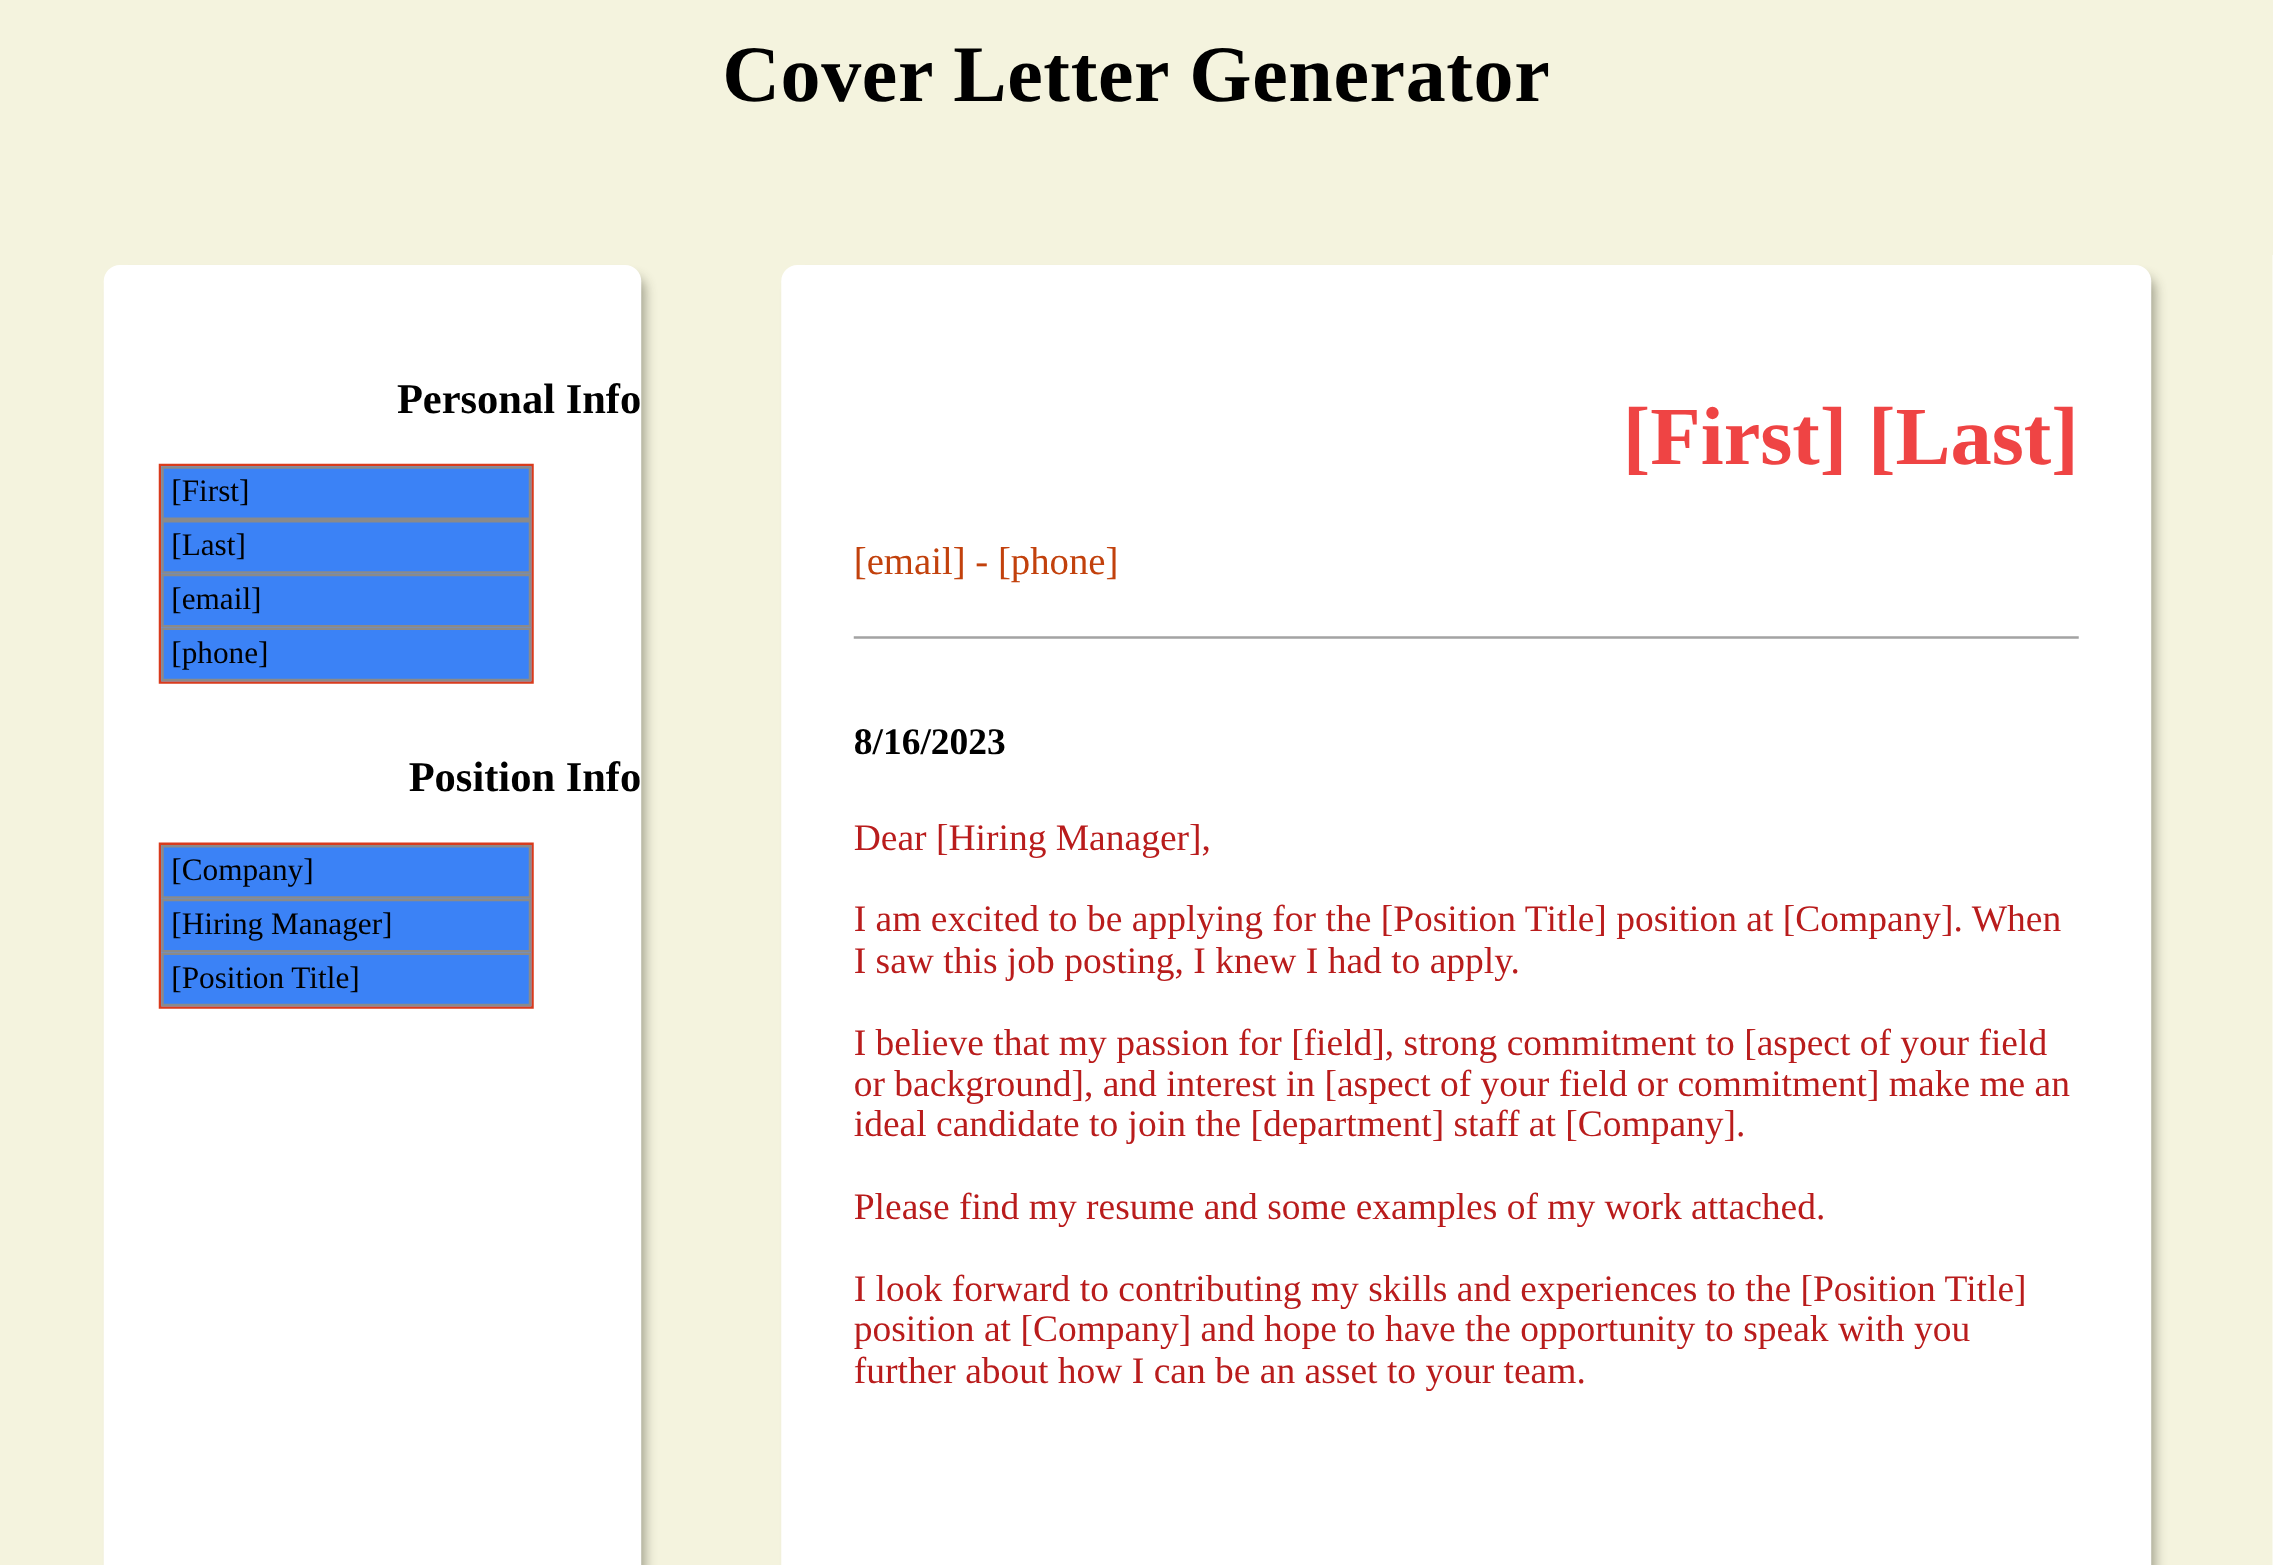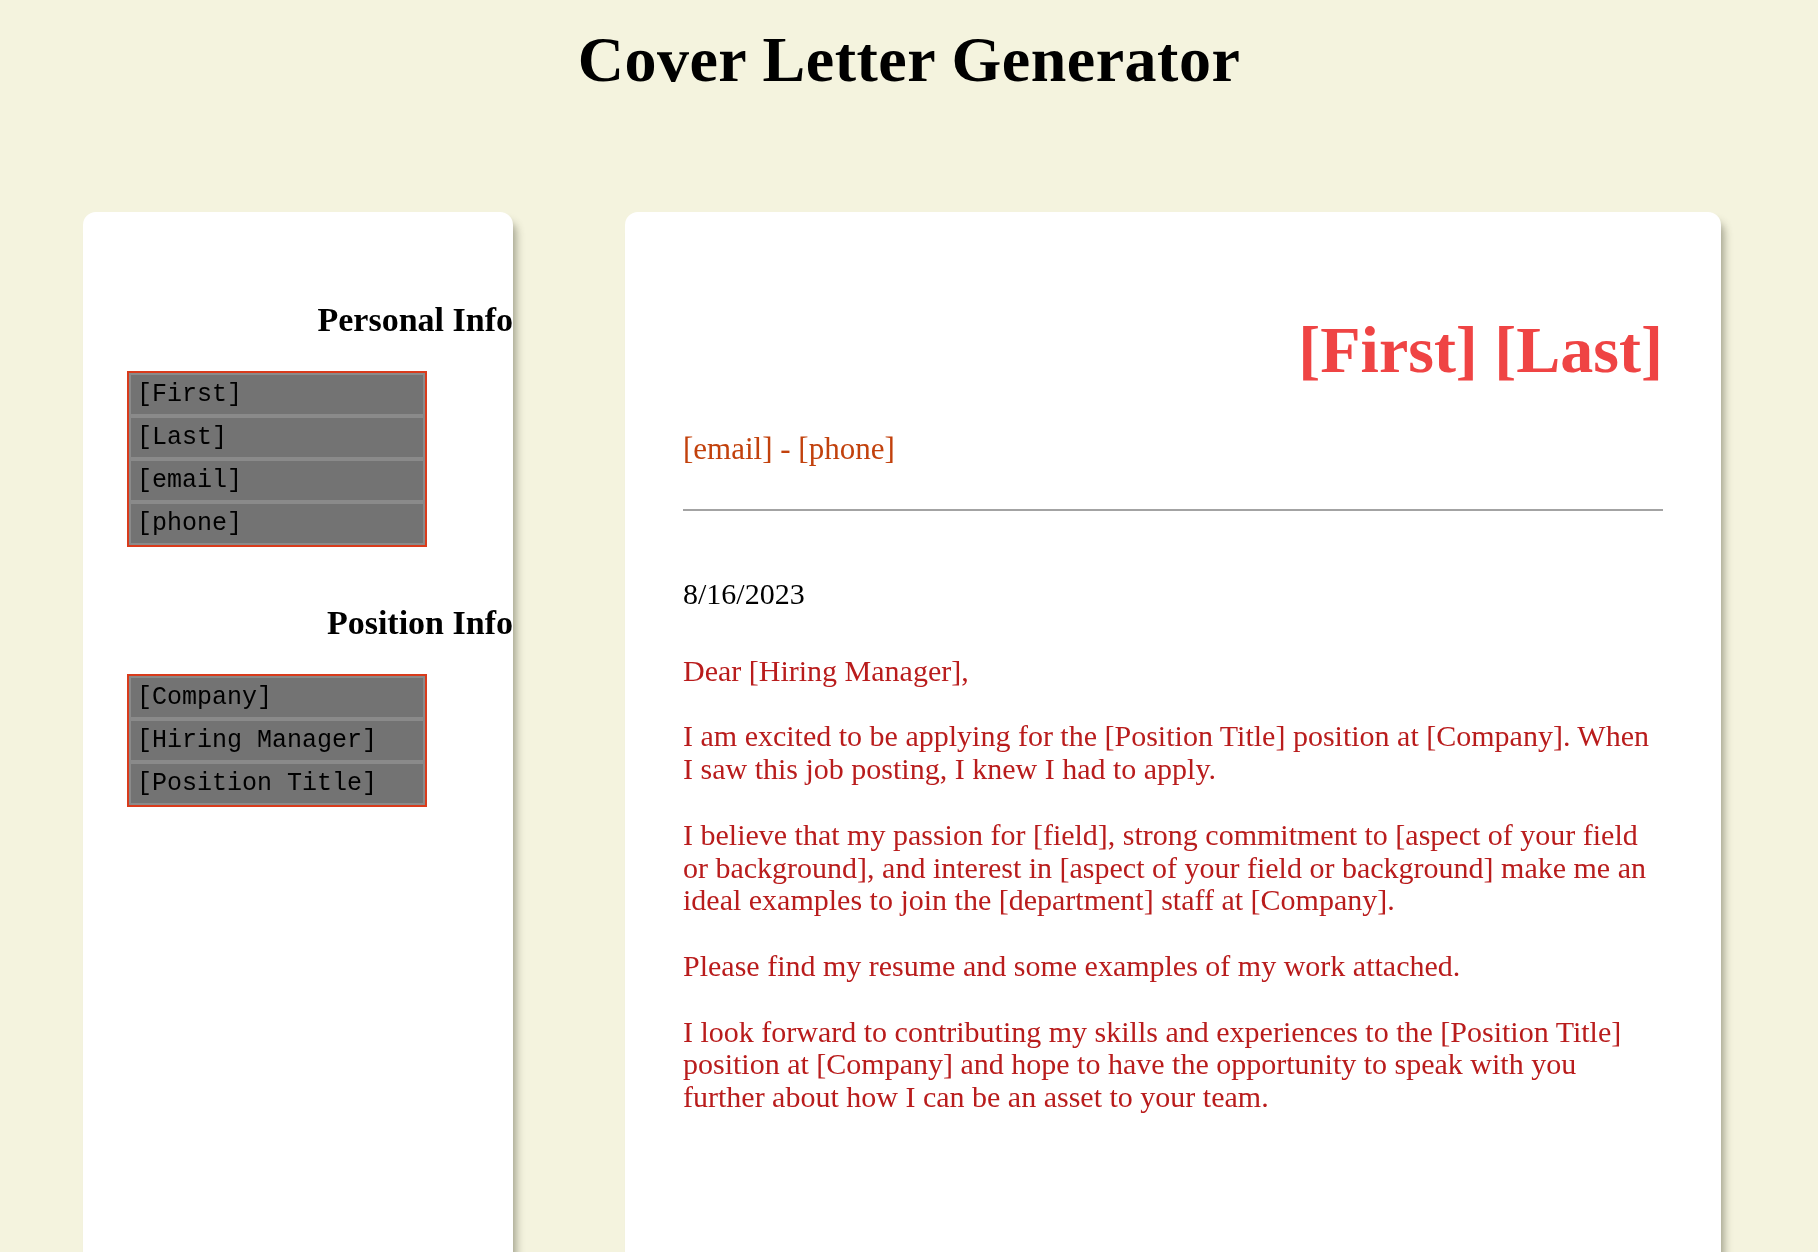--- a/index.html
+++ b/index.html
@@ -81,25 +81,25 @@
 
   .field-group input {
     display: block;
     width: 100%;
     box-sizing: border-box;
     height: 43px;
     border: 2px solid #8a8a8a;
     border-radius: 0;
     margin: 0;
     padding: 2px 6px;
-    font-family: Liberation Mono, monospace;
+    font-family: Liberation Serif, serif;
     font-size: 25px;
     line-height: 1;
     color: #000000;
-    background: #737373;
+    background: #3b82f6;
     outline: none;
   }
 
   
   .letter-panel {
     width: 1096px;
     min-height: 1080px;
     margin-left: 112px;
     box-sizing: border-box;
     padding: 60px 58px 40px 58px;
@@ -131,20 +131,21 @@
     border-top: 2px solid #a3a3a3;
     margin: 42px 0 0 0;
   }
 
   .letter-date {
     font-family: "Liberation Serif", "DejaVu Serif", serif;
     font-size: 30px;
     color: #000;
     margin: 0;
     padding: 66px 0 0 0;
+    font-weight: bold;
   }
 
   .letter-body {
     padding-top: 44px;
   }
 
   .letter-body p {
     font-family: "Liberation Serif", "DejaVu Serif", serif;
     font-size: 30px;
     line-height: 1.09;
@@ -193,21 +194,21 @@
 
       <div class="letter-contact">[email] - [phone]</div>
 
       <hr class="letter-rule">
 
       <div class="letter-date">8/16/2023</div>
 
       <div class="letter-body">
         <p>Dear [Hiring Manager],</p>
         <p>I am excited to be applying for the [Position Title] position at [Company]. When I saw this job posting, I knew I had to apply.</p>
-        <p>I believe that my passion for [field], strong commitment to [aspect of your field or background], and interest in [aspect of your field or background] make me an ideal examples to join the [department] staff at [Company].</p>
+        <p>I believe that my passion for [field], strong commitment to [aspect of your field or background], and interest in [aspect of your field or commitment] make me an ideal candidate to join the [department] staff at [Company].</p>
         <p>Please find my resume and some examples of my work attached.</p>
         <p>I look forward to contributing my skills and experiences to the [Position Title] position at [Company] and hope to have the opportunity to speak with you further about how I can be an asset to your team.</p>
       </div>
 
     </div>
 
   </div>
 </div>
 
 </body></html>

